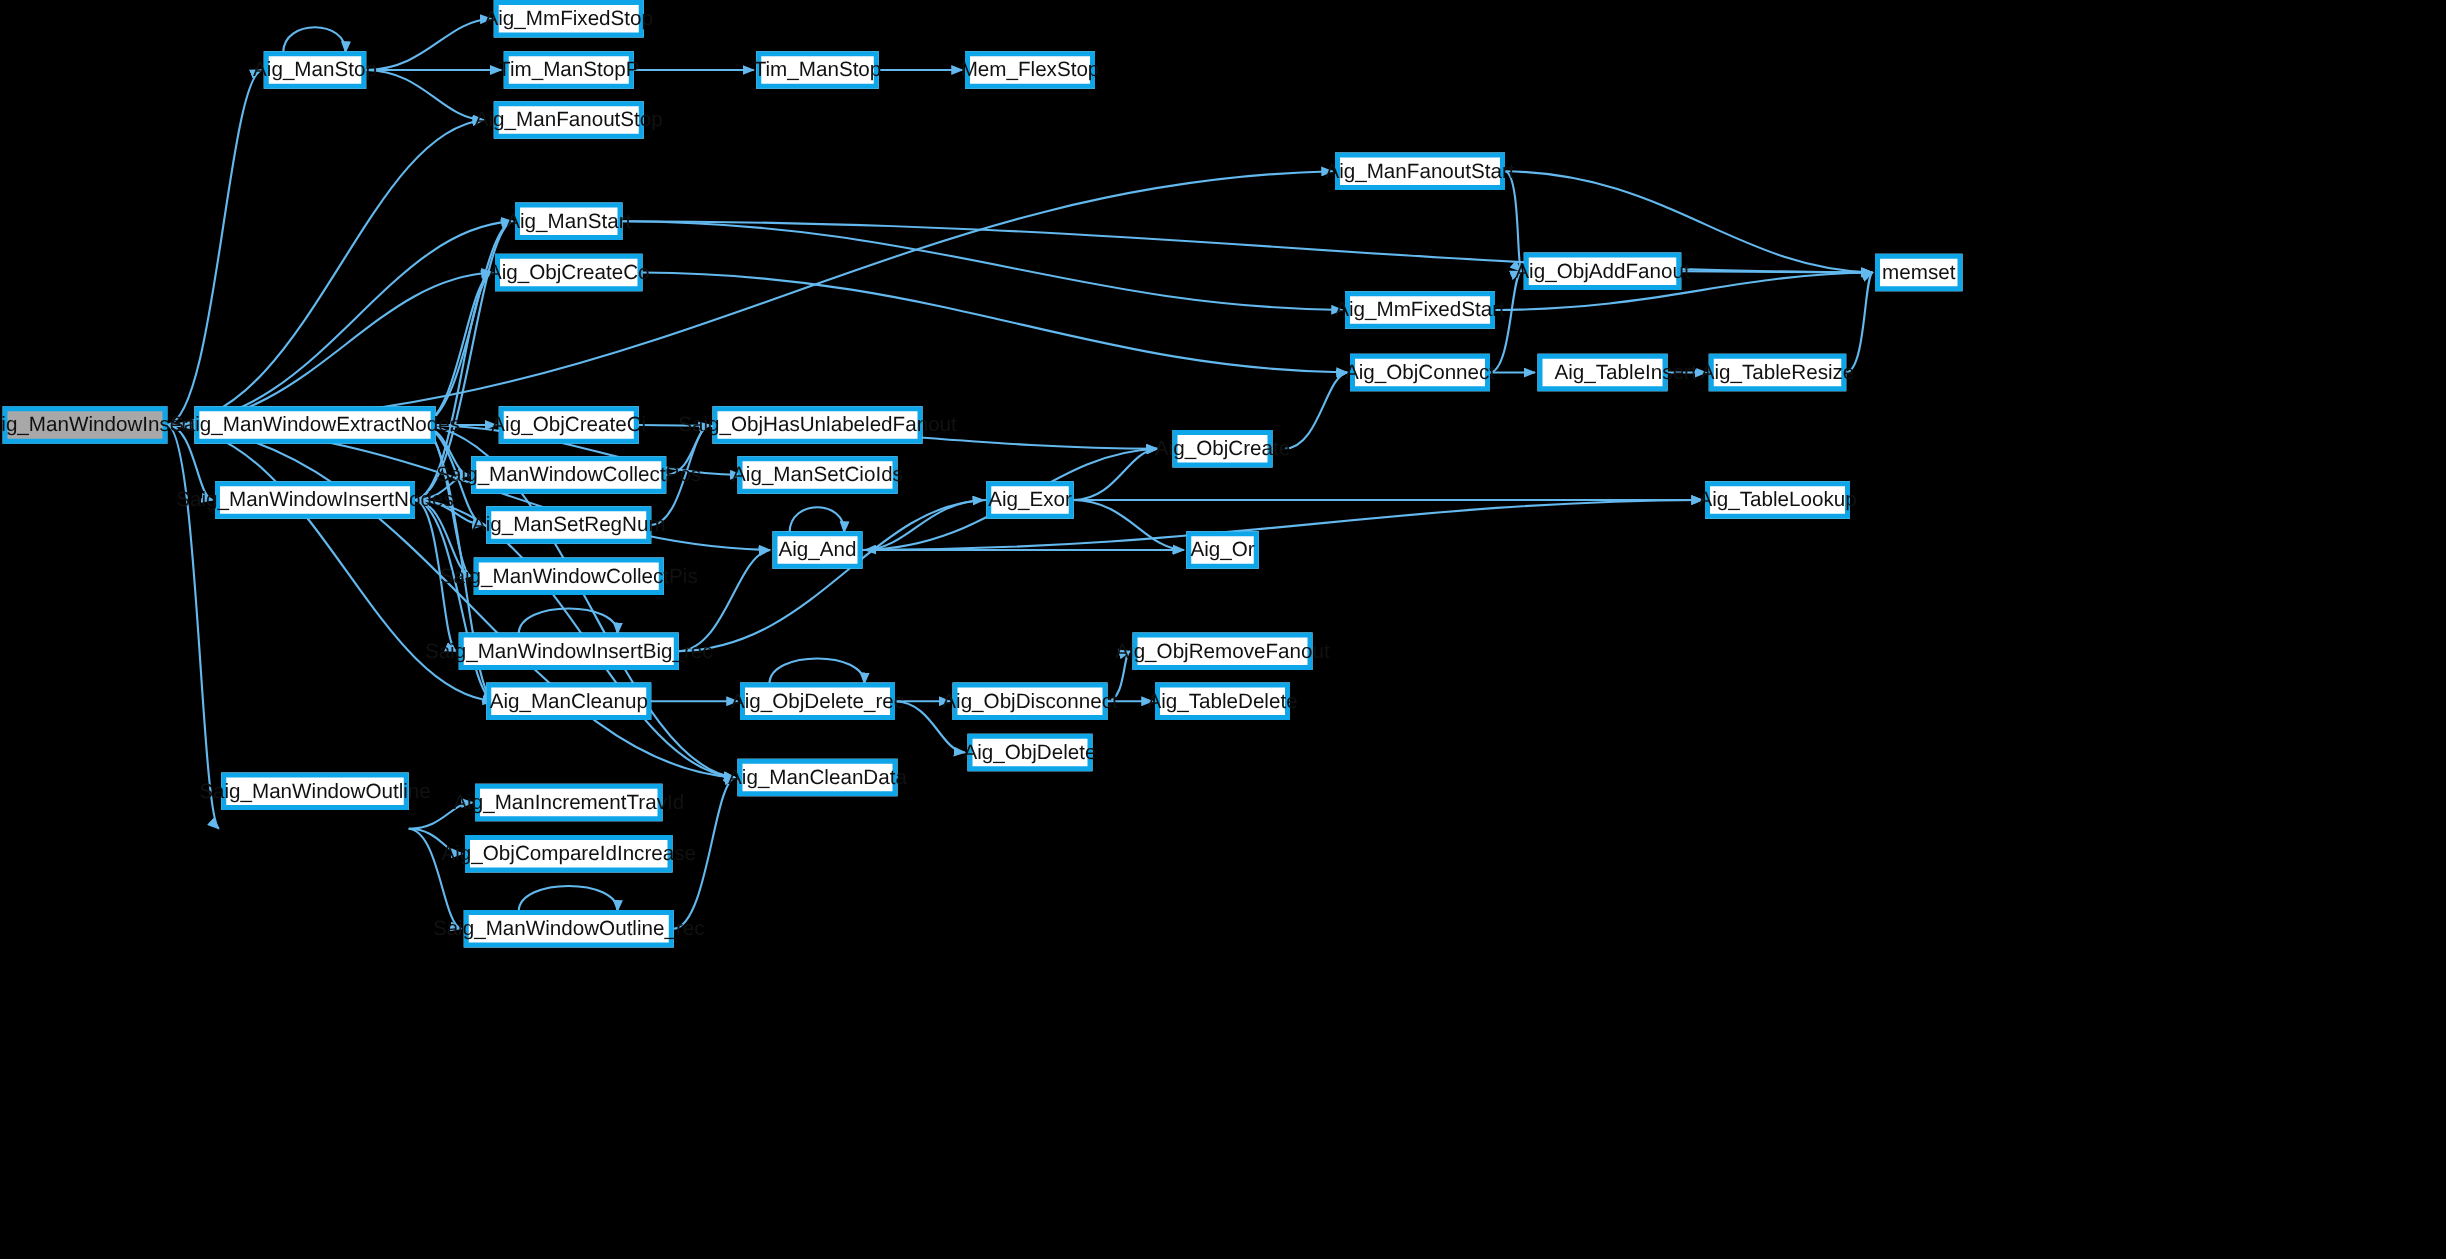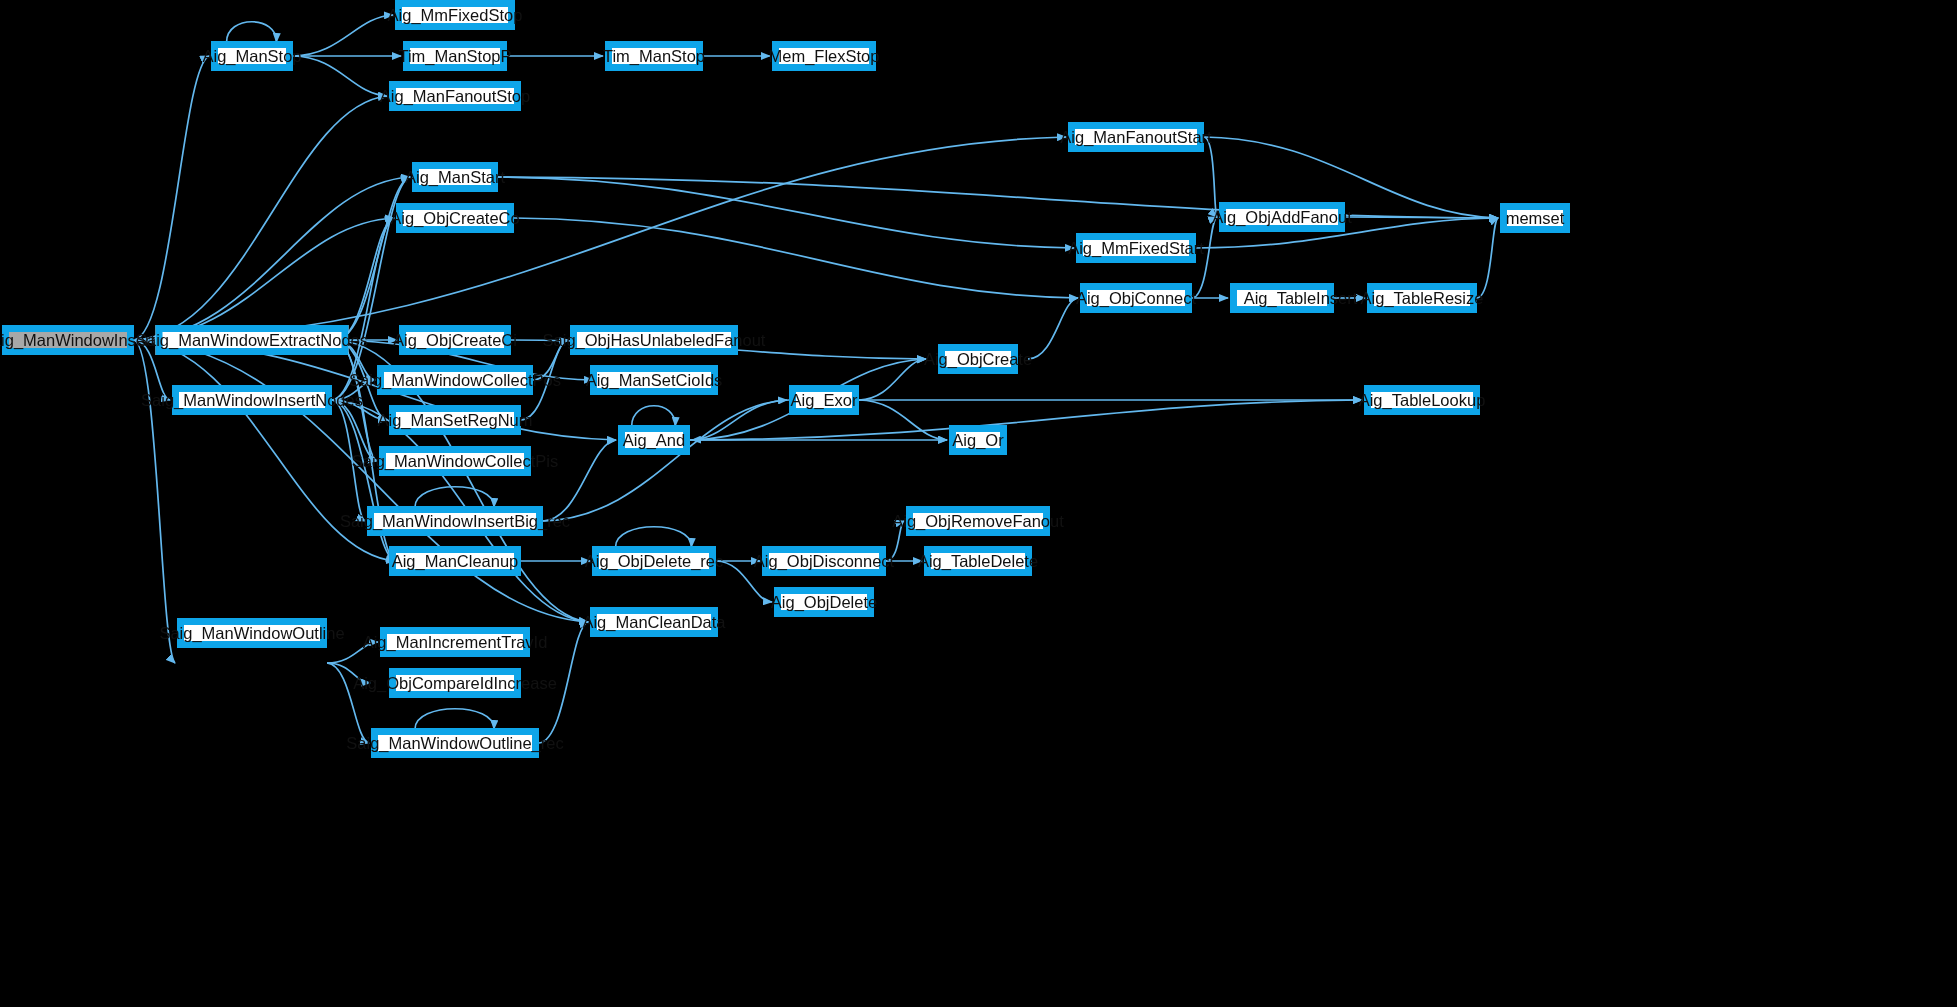--- a/index.html
+++ b/index.html
@@ -1,19 +1,19 @@
 <!DOCTYPE html>
 <html><head>
 <meta charset="utf-8">
 <style>
   html,body{margin:0;padding:0;background:#000;}
   #stage{position:relative;width:1957px;height:1007px;background:#000;overflow:hidden;
          font-family:"Liberation Sans", sans-serif;}
   #edges{position:absolute;left:0;top:0;width:1957px;height:1007px;pointer-events:none;}
-  .node{position:absolute;box-sizing:border-box;background:#fff;border:7px solid #0ea5e9;
+  .node{position:absolute;box-sizing:border-box;background:#fff;border:4px solid #0ea5e9;
         color:#111;font-size:16.5px;line-height:1;display:flex;align-items:center;
         justify-content:center;white-space:nowrap;padding:0 9px;height:30px;
         transform:translate(-50%,-50%);}
   .node.highlight{background:#a8a8a8;}
 </style>
 </head>
 <body>
 
 <div id="stage">
   <svg id="edges">
@@ -94,21 +94,21 @@
         <path d="M327,663 C351.48,664.6 354.28,739.8 369,743" fill="none" stroke="#63b8ee" stroke-width="1.7" marker-end="url(#ah)"></path>
         <path d="M415,729 C415,702 495,702 494,729" fill="none" stroke="#63b8ee" stroke-width="1.7" marker-end="url(#ah)"></path>
         <path d="M539,743 C566.42,740.58 570.62,626.84 588,622" fill="none" stroke="#63b8ee" stroke-width="1.7" marker-end="url(#ah)"></path>
       </g>
   </svg>
   <div id="nodes">
       <div class="node highlight" style="left: 68px; top: 340px; width: 132px;">Saig_ManWindowInsert</div>
       <div class="node" style="left: 252px; top: 56px; width: 82px;">Aig_ManStop</div>
       <div class="node" style="left: 455px; top: 15px; width: 120px;">Aig_MmFixedStop</div>
       <div class="node" style="left: 455px; top: 56px; width: 104px;">Tim_ManStopP</div>
-      <div class="node" style="left: 455px; top: 96px; width: 132px; text-align: center;">Aig_ManFanoutStop</div>
+      <div class="node" style="left: 455px; top: 96px; width: 120px; text-align: center;">Aig_ManFanoutStop</div>
       <div class="node" style="left: 654px; top: 56px; width: 98px;">Tim_ManStop</div>
       <div class="node" style="left: 824px; top: 56px; width: 104px;">Mem_FlexStop</div>
       <div class="node" style="left: 1136px; top: 137px; width: 136px;">Aig_ManFanoutStart</div>
       <div class="node" style="left: 455px; top: 177px; width: 86px;">Aig_ManStart</div>
       <div class="node" style="left: 455px; top: 218px; width: 118px;">Aig_ObjCreateCo</div>
       <div class="node" style="left: 1282px; top: 217px; width: 126px;">Aig_ObjAddFanout</div>
       <div class="node" style="left: 1535px; top: 218px; width: 70px;">memset</div>
       <div class="node" style="left: 1136px; top: 248px; width: 120px;">Aig_MmFixedStart</div>
       <div class="node" style="left: 1136px; top: 298px; width: 112px;">Aig_ObjConnect</div>
       <div class="node" style="left: 1282px; top: 298px; width: 104px; padding-left: 46px;">Aig_TableInsert</div>
@@ -129,16 +129,16 @@
       <div class="node" style="left: 455px; top: 521px; width: 176px;">Saig_ManWindowInsertBig_rec</div>
       <div class="node" style="left: 978px; top: 521px; width: 144px;">Aig_ObjRemoveFanout</div>
       <div class="node" style="left: 455px; top: 561px; width: 132px;">Aig_ManCleanup</div>
       <div class="node" style="left: 654px; top: 561px; width: 124px;">Aig_ObjDelete_rec</div>
       <div class="node" style="left: 824px; top: 561px; width: 124px;">Aig_ObjDisconnect</div>
       <div class="node" style="left: 978px; top: 561px; width: 108px;">Aig_TableDelete</div>
       <div class="node" style="left: 824px; top: 602px; width: 100px;">Aig_ObjDelete</div>
       <div class="node" style="left: 654px; top: 622px; width: 128px;">Aig_ManCleanData</div>
       <div class="node" style="left: 455px; top: 642px; width: 150px;">Aig_ManIncrementTravId</div>
       <div class="node" style="left: 252px; top: 633px; width: 150px; text-align: center;">Saig_ManWindowOutline</div>
-      <div class="node" style="left: 455px; top: 683px; width: 132px;">Aig_ObjCompareIdIncrease</div>
+      <div class="node" style="left: 455px; top: 683px; width: 166px;">Aig_ObjCompareIdIncrease</div>
       <div class="node" style="left: 455px; top: 743px; width: 168px;">Saig_ManWindowOutline_rec</div>
     </div>
 </div>
 
 </body></html>

